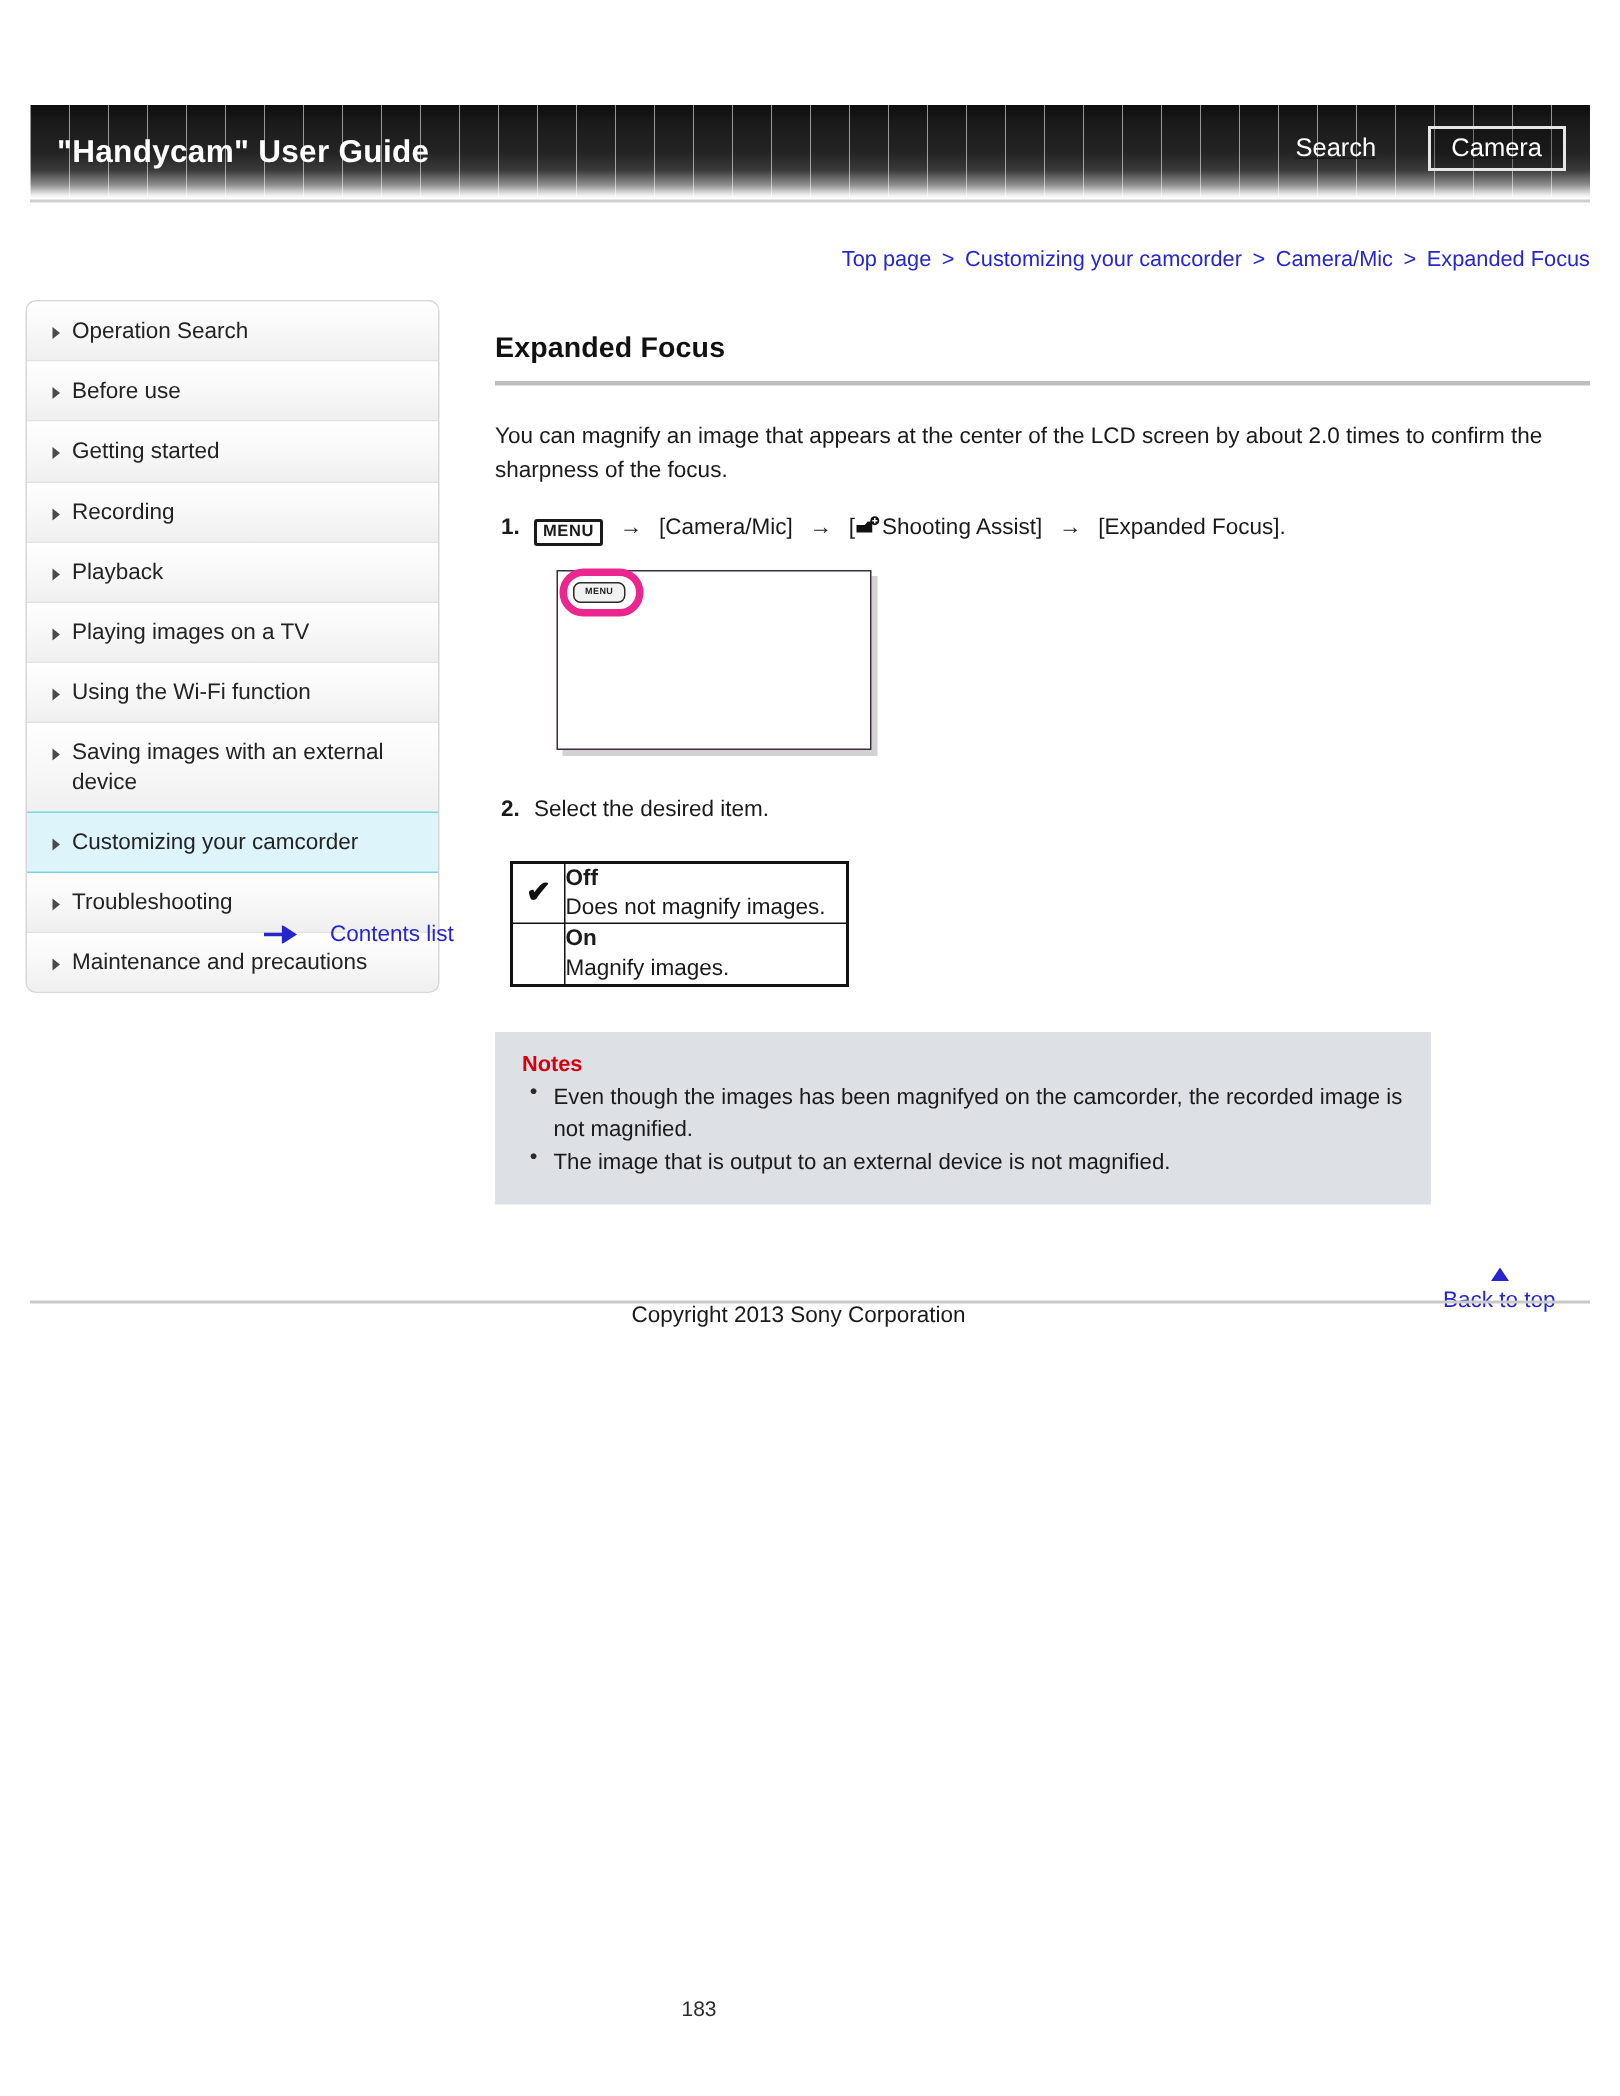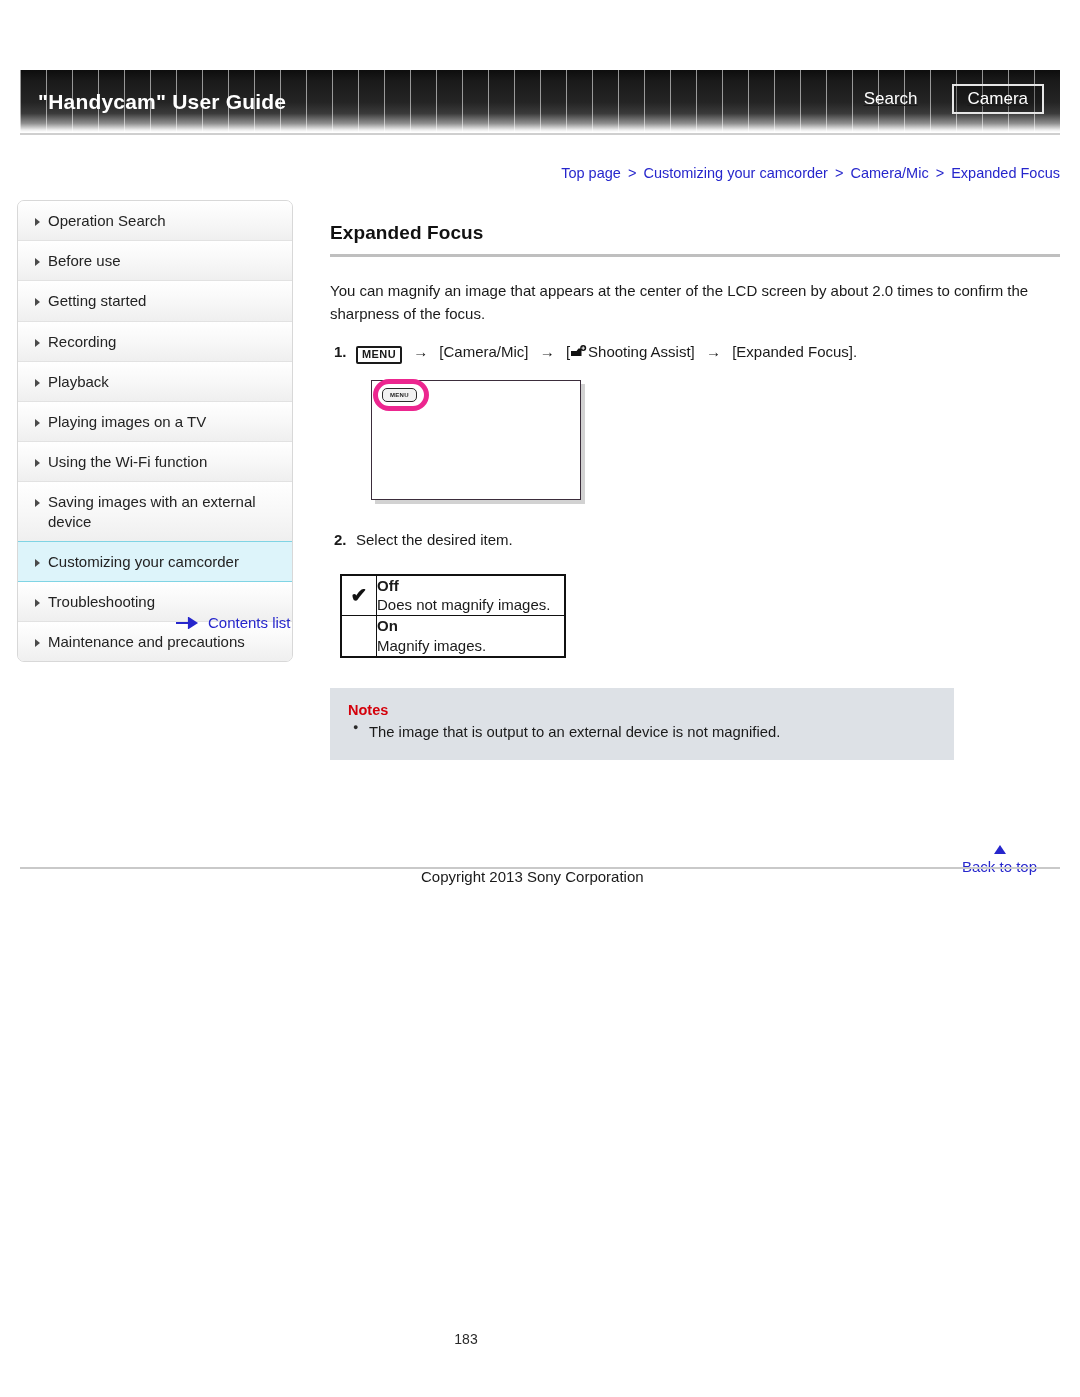--- a/index.html
+++ b/index.html
@@ -134,21 +134,21 @@
   }
   .contents-link {
     position: absolute;
     left: 176px;
     top: 614px;
     font-size: 15px;
     color: #2626cc;
     white-space: nowrap;
     display: flex;
     align-items: center;
-    gap: 8px;
+    gap: 20px;
   }
   .arrow-right-icon { display: inline-block; line-height: 0; }
 
   
   .content {
     position: absolute;
     left: 330px;
     top: 222px;
     width: 730px;
   }
@@ -469,20 +469,21 @@
           <span class="opt-name">On</span>
           <span class="opt-desc">Magnify images.</span>
         </td>
       </tr>
     </tbody>
   </table>
 
   <div class="notes">
     <div class="notes-title">Notes</div>
     <ul class="notes-list">
+      <li>Even though the images has been magnifyed on the camcorder, the recorded image is not magnified.</li>
       <li>The image that is output to an external device is not magnified.</li>
     </ul>
   </div>
 
 </div>
 
 <div class="backtop">
   <span class="tri-up-icon"></span>
   <span>Back to top</span>
 </div>

